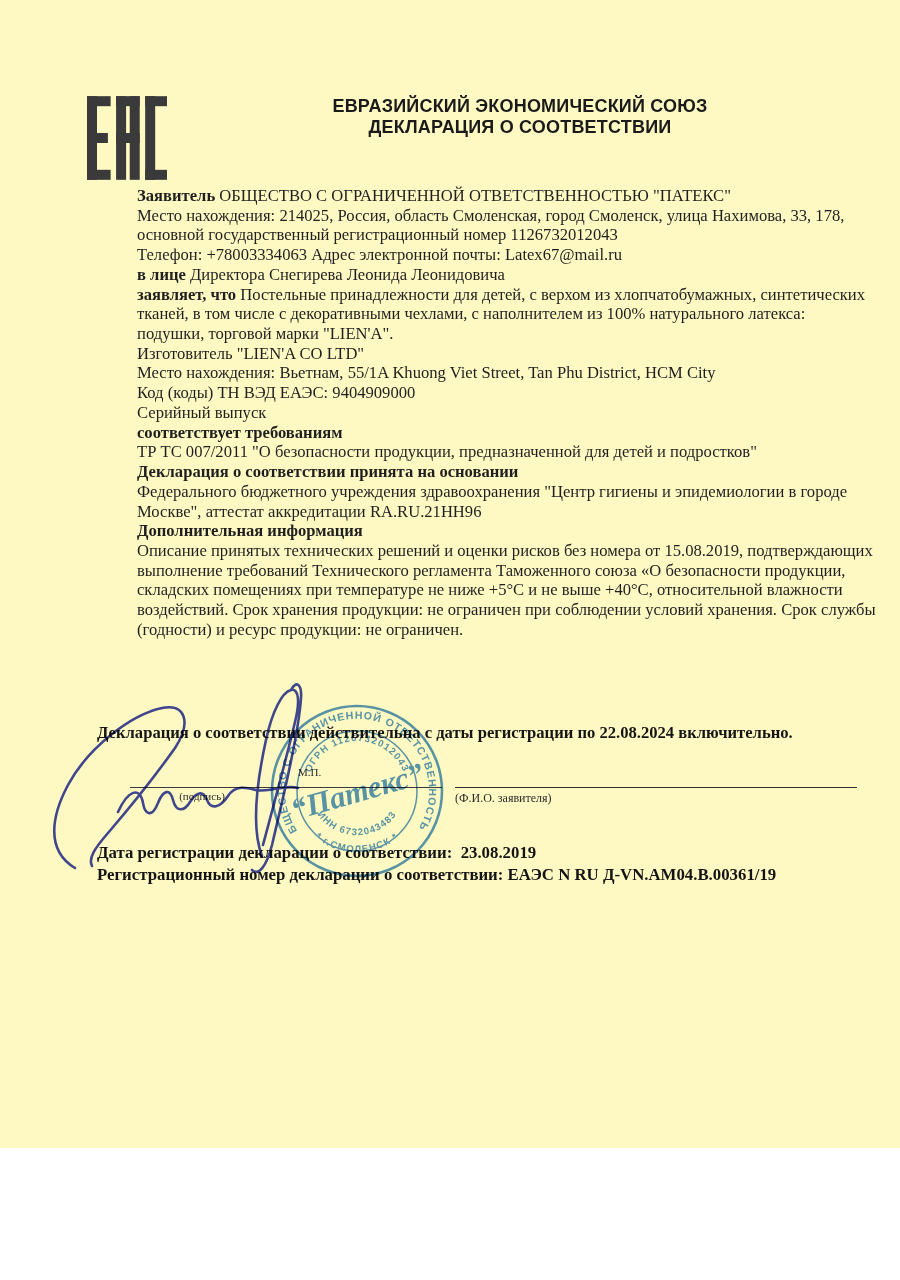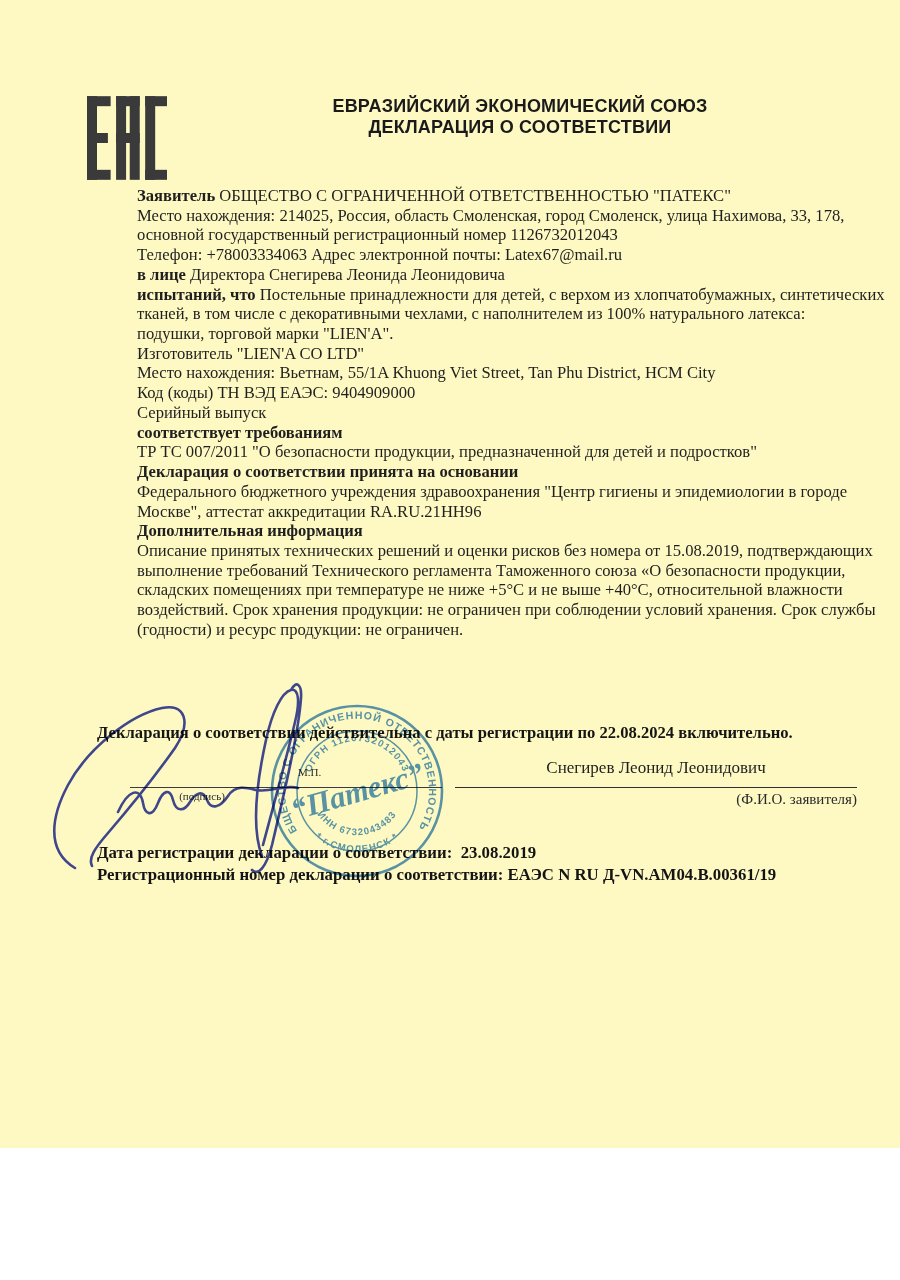--- a/index.html
+++ b/index.html
@@ -25,21 +25,21 @@
   }
   
   .sig-line-left { position:absolute; left:130px; top:787px; width:312px; border-top:1.6px solid #3c3c3c; }
   .sig-caption {
     position:absolute; left:152px; top:790px; width:100px; text-align:center;
     font-size:11px; color:#2a2a2a;
   }
   .seal-mark { position:absolute; left:298px; top:766px; font-size:11px; color:#2a2a2a; }
   .fio-name { position:absolute; left:455px; top:758px; width:402px; text-align:center; font-size:17px; color:#1f1f1f; }
   .sig-line-right { position:absolute; left:455px; top:787px; width:402px; border-top:1.6px solid #2f2f2f; }
-  .fio-caption { position:absolute; left:455px; top:791px; width:402px; text-align:right; font-size:15px; color:#2a2a2a; }
+  .fio-caption { position:absolute; left:455px; top:791px; width:402px; text-align:left; font-size:12px; color:#2a2a2a; }
   
   .reg-line { position:absolute; left:97px; font-weight:bold; font-size:16.8px; white-space:nowrap; color:#141414; }
   .reg1 { top:817px;margin-top:48px; } .reg2 { top:843px; }
   
   .stamp { position:absolute; left:268px; top:702px; width:178px; height:178px; mix-blend-mode:multiply; opacity:0.88; }
   .stamp text { font-family:"Liberation Sans", sans-serif; font-weight:bold; }
   .stamp .ring-txt { font-size:10.6px; letter-spacing:1px; }
   .stamp .ring-txt2 { font-size:9.6px; letter-spacing:1.2px; }
   .stamp .center-txt { font-family:"Liberation Serif", serif; font-style:italic; font-weight:bold; font-size:31px; }
   .signature { position:absolute; left:30px; top:655px; width:300px; height:235px; mix-blend-mode:multiply; }
@@ -74,21 +74,21 @@
     <div>ЕВРАЗИЙСКИЙ ЭКОНОМИЧЕСКИЙ СОЮЗ</div>
     <div>ДЕКЛАРАЦИЯ О СООТВЕТСТВИИ</div>
   </div>
 
   <div class="body-lines" id="body-lines">
       <div class="line"><b>Заявитель</b> ОБЩЕСТВО С ОГРАНИЧЕННОЙ  ОТВЕТСТВЕННОСТЬЮ "ПАТЕКС"</div>
       <div class="line">Место нахождения: 214025, Россия,  область  Смоленская,  город Смоленск, улица Нахимова, 33, 178,</div>
       <div class="line">основной государственный регистрационный номер 1126732012043</div>
       <div class="line">Телефон: +78003334063 Адрес электронной почты: Latex67@mail.ru</div>
       <div class="line"><b>в лице</b> Директора Снегирева Леонида Леонидовича</div>
-      <div class="line"><b>испытаний, что</b> Постельные принадлежности для детей, с верхом из хлопчатобумажных,  синтетических</div>
+      <div class="line"><b>заявляет, что</b> Постельные принадлежности для детей, с верхом из хлопчатобумажных,  синтетических</div>
       <div class="line">тканей, в том числе с декоративными чехлами, с наполнителем из 100% натурального латекса:</div>
       <div class="line">подушки, торговой марки "LIEN'A".</div>
       <div class="line">Изготовитель "LIEN'A CO LTD"</div>
       <div class="line">Место нахождения: Вьетнам, 55/1A Khuong Viet Street, Tan Phu District, HCM City</div>
       <div class="line">Код (коды) ТН ВЭД ЕАЭС: 9404909000</div>
       <div class="line">Серийный выпуск</div>
       <div class="line"><b>соответствует требованиям</b></div>
       <div class="line">ТР ТС 007/2011 "О безопасности продукции, предназначенной для детей и подростков"</div>
       <div class="line"><b>Декларация о соответствии принята на основании</b></div>
       <div class="line">Федерального бюджетного  учреждения здравоохранения "Центр гигиены и эпидемиологии в городе</div>
@@ -99,21 +99,20 @@
       <div class="line">складских помещениях при температуре не ниже +5°С и не выше +40°С, относительной влажности</div>
       <div class="line">воздействий. Срок хранения продукции: не ограничен при соблюдении условий хранения. Срок службы</div>
       <div class="line">(годности) и ресурс продукции: не ограничен.</div>
     </div>
 
   <div class="validity">Декларация о соответствии действительна с даты регистрации по 22.08.2024 включительно.</div>
 
   <div class="sig-line-left"></div>
   <div class="sig-caption">(подпись)</div>
   <div class="seal-mark">М.П.</div>
-  <div class="fio-name">Снегирев Леонид Леонидович</div>
   <div class="sig-line-right"></div>
   <div class="fio-caption">(Ф.И.О. заявителя)</div>
 
   <div class="reg-line reg1">
     <span>Регистрационный номер декларации о соответствии:</span>
     <span>ЕАЭС N RU Д-VN.АМ04.В.00361/19</span>
   </div>
   <div class="reg-line reg2">
     <span>Дата регистрации декларации о соответствии:</span>&nbsp;
     <span>23.08.2019</span>

